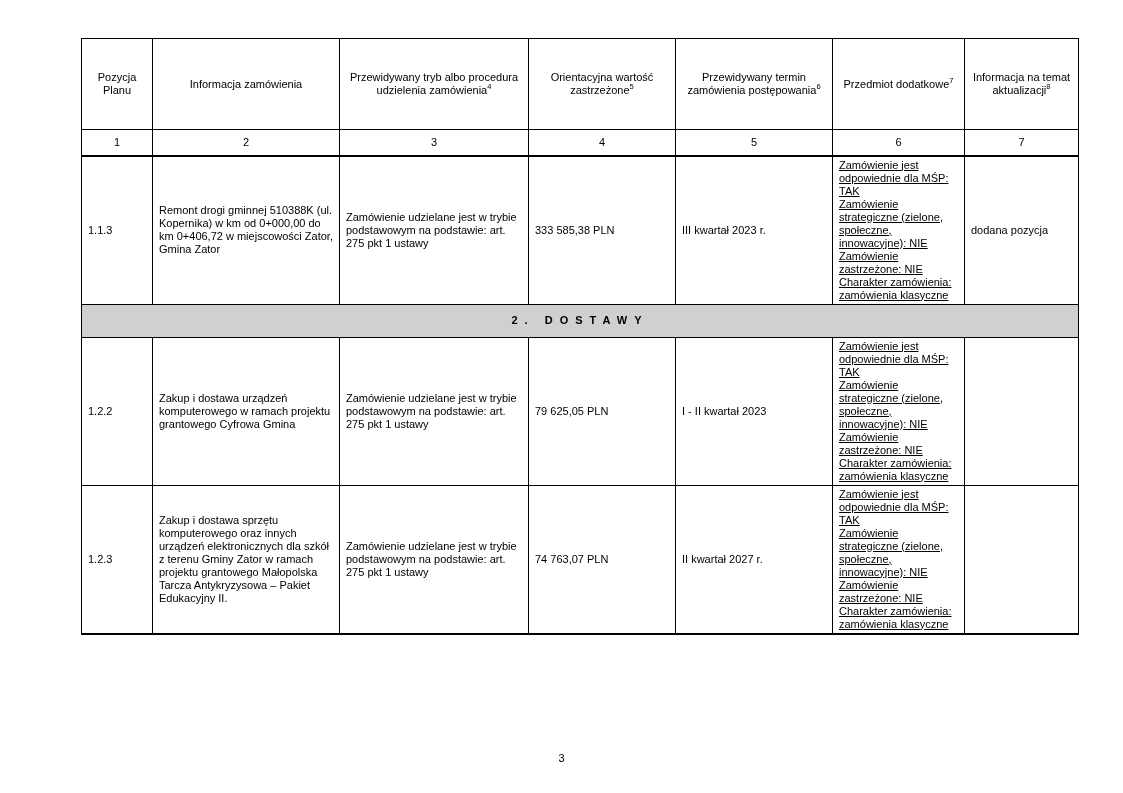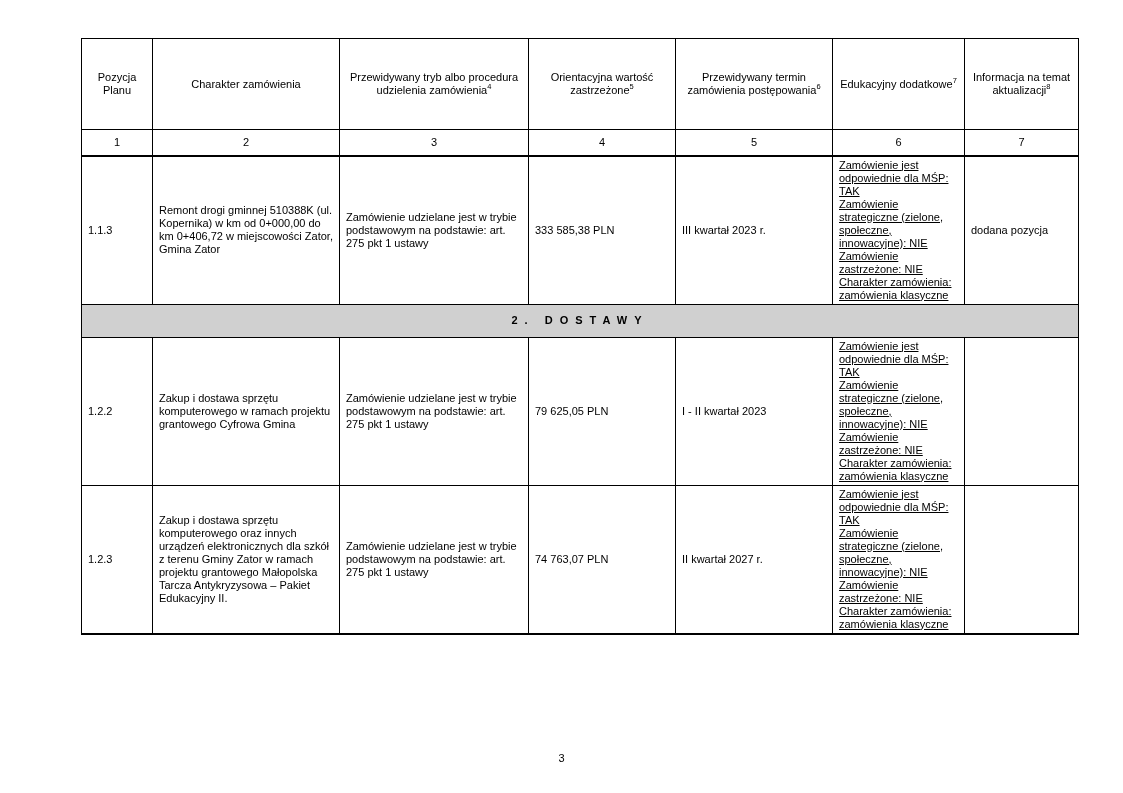--- a/index.html
+++ b/index.html
@@ -70,25 +70,25 @@
     <col style="width:187px">
     <col style="width:189px">
     <col style="width:147px">
     <col style="width:157px">
     <col style="width:132px">
     <col style="width:114px">
   </colgroup>
   <tbody>
     <tr class="head-row">
       <td><span>Pozycja Planu</span><sup class="hdr-sup"></sup></td>
-      <td><span>Charakter zamówienia</span><sup class="hdr-sup"></sup></td>
+      <td><span>Informacja zamówienia</span><sup class="hdr-sup"></sup></td>
       <td><span>Przewidywany tryb albo procedura udzielenia zamówienia</span><sup class="hdr-sup">4</sup></td>
       <td><span>Orientacyjna wartość zastrzeżone</span><sup class="hdr-sup">5</sup></td>
       <td><span>Przewidywany termin zamówienia postępowania</span><sup class="hdr-sup">6</sup></td>
-      <td><span>Edukacyjny dodatkowe</span><sup class="hdr-sup">7</sup></td>
+      <td><span>Przedmiot dodatkowe</span><sup class="hdr-sup">7</sup></td>
       <td><span>Informacja na temat aktualizacji</span><sup class="hdr-sup">8</sup></td>
     </tr>
 
     <tr class="num-row">
       <td>1</td>
       <td>2</td>
       <td>3</td>
       <td>4</td>
       <td>5</td>
       <td>6</td>
@@ -109,21 +109,21 @@
       </td>
       <td>dodana pozycja</td>
     </tr>
 
     <tr class="section-row">
       <td colspan="7">2. DOSTAWY</td>
     </tr>
 
     <tr class="row-122">
       <td>1.2.2</td>
-      <td>Zakup i dostawa sprzętu komputerowego w ramach projektu grantowego Cyfrowa Gmina</td>
+      <td>Zakup i dostawa urządzeń komputerowego w ramach projektu grantowego Cyfrowa Gmina</td>
       <td>Zamówienie udzielane jest w trybie podstawowym na podstawie: art. 275 pkt 1 ustawy</td>
       <td>79 625,05 PLN</td>
       <td>I - II kwartał 2023</td>
       <td class="c-info">
         <div>Zamówienie jest odpowiednie dla MŚP: TAK</div>
         <div>Zamówienie strategiczne (zielone, społeczne, innowacyjne): NIE</div>
         <div>Zamówienie zastrzeżone: NIE</div>
         <div>Charakter zamówienia: zamówienia klasyczne</div>
       </td>
       <td></td>

